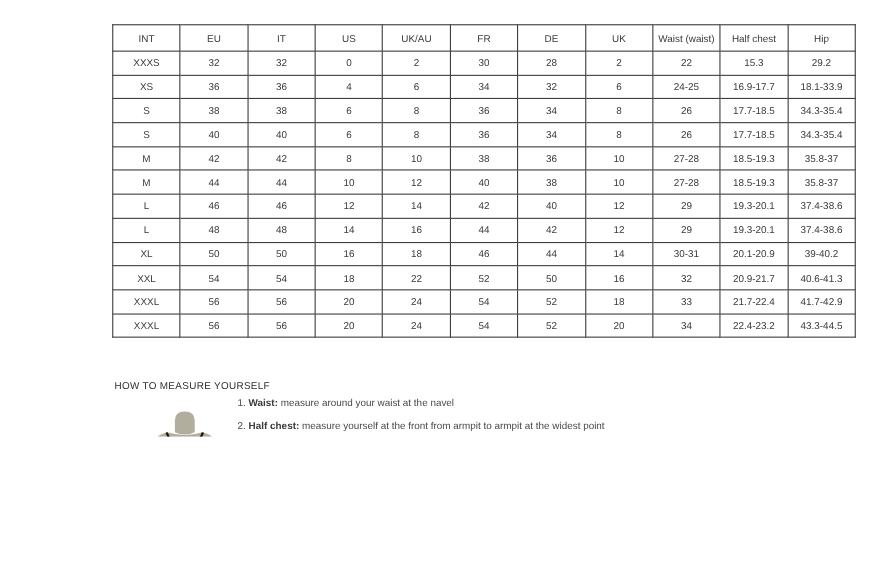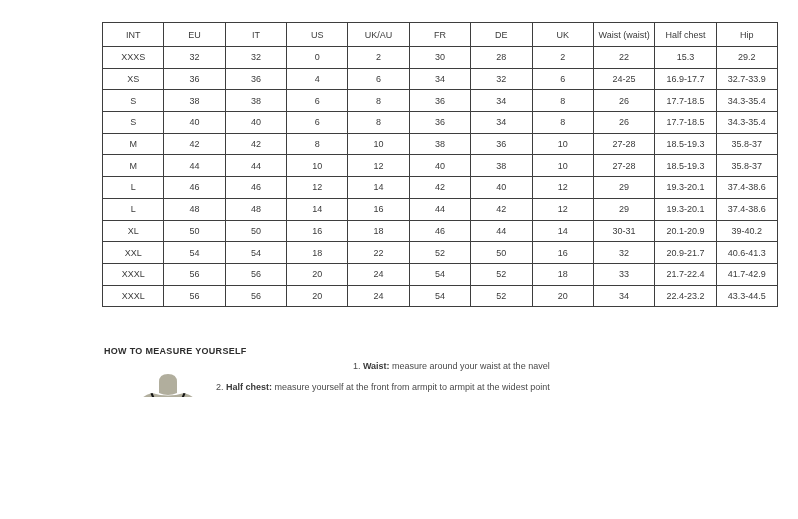--- a/index.html
+++ b/index.html
@@ -35,37 +35,36 @@
     overflow: hidden;
     white-space: nowrap;
   }
   table.size-table thead th { height: 24px; }
   
   .measure-title {
     position: absolute;
     left: 64px;
     top: 346px;
     font-size: 9px;
-    font-weight: bold;
+    font-weight: normal;
     letter-spacing: 0.3px;
     color: #2d2d2d;
   }
   svg.mannequin {
     position: absolute;
     left: 80px;
     top: 370px;
   }
   ol.steps {
     position: absolute;
     left: 176px;
     top: 362px;
     list-style: none;
     font-size: 9px;
     color: #4a4a4a;
-    text-align: right;
   }
   ol.steps li {
     margin-bottom: 11.5px;
     line-height: 9.5px;
     white-space: nowrap;
   }
   ol.steps li b { color: #3a3a3a; }
 </style>
 </head>
 <body>
@@ -106,21 +105,21 @@
           <td>XS</td>
           <td>36</td>
           <td>36</td>
           <td>4</td>
           <td>6</td>
           <td>34</td>
           <td>32</td>
           <td>6</td>
           <td>24-25</td>
           <td>16.9-17.7</td>
-          <td>32.7-33.9</td>
+          <td>18.1-33.9</td>
         </tr>
         <tr>
           <td>S</td>
           <td>38</td>
           <td>38</td>
           <td>6</td>
           <td>8</td>
           <td>36</td>
           <td>34</td>
           <td>8</td>

